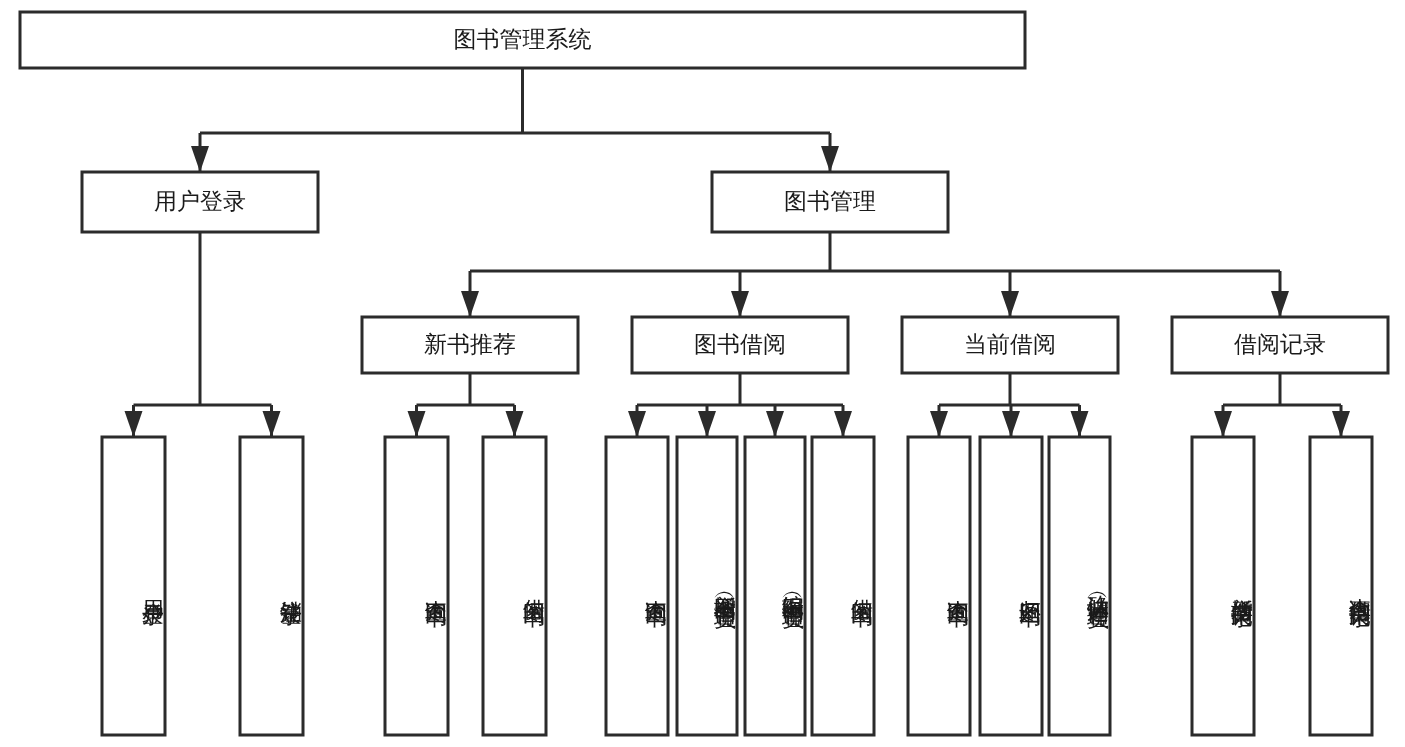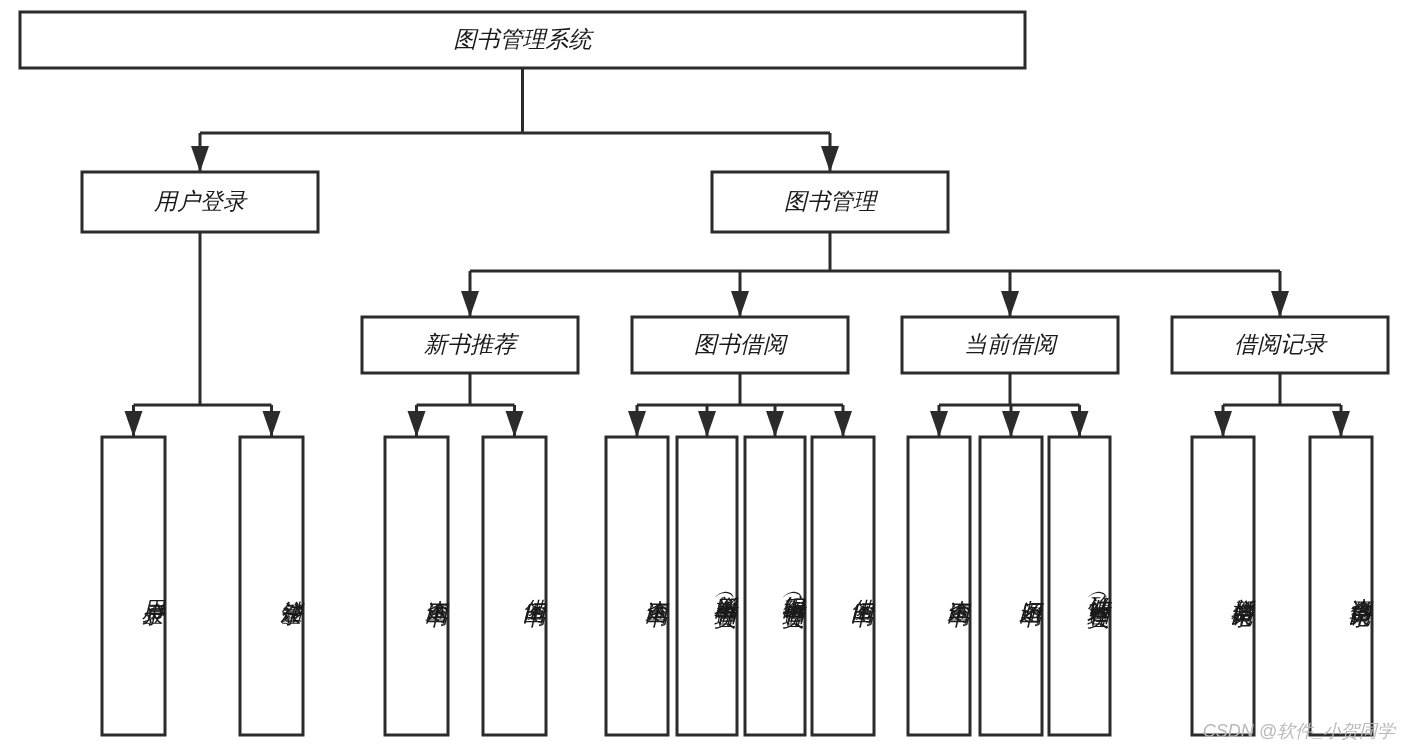--- a/index.html
+++ b/index.html
@@ -10,21 +10,20 @@
   }
   body {
     font-family: "Liberation Sans", "DejaVu Sans", sans-serif;
   }
   #diagram-root {
     position: relative;
     width: 1405px;
     height: 747px;
     background: #ffffff;
     overflow: hidden;
-    font-style: italic;
   }
   svg.diagram-canvas {
     position: absolute;
     left: 0;
     top: 0;
     width: 1405px;
     height: 747px;
     display: block;
   }
   .node-box {
@@ -173,14 +172,13 @@
       <div class="node-label-v" style="left: 606px; top: 447px; width: 62px; height: 278px;">查询图书</div>
       <div class="node-label-v" style="left: 677px; top: 447px; width: 60px; height: 278px;">新增图书（管理员）</div>
       <div class="node-label-v" style="left: 745px; top: 447px; width: 60px; height: 278px;">编辑图书（管理员）</div>
       <div class="node-label-v" style="left: 812px; top: 447px; width: 62px; height: 278px;">借阅图书</div>
       <div class="node-label-v" style="left: 908px; top: 447px; width: 62px; height: 278px;">查询图书</div>
       <div class="node-label-v" style="left: 980px; top: 447px; width: 62px; height: 278px;">归还图书</div>
       <div class="node-label-v" style="left: 1049px; top: 447px; width: 61px; height: 278px;">确认归还（管理员）</div>
       <div class="node-label-v" style="left: 1192px; top: 447px; width: 62px; height: 278px;">新增借阅记录</div>
       <div class="node-label-v" style="left: 1310px; top: 447px; width: 62px; height: 278px;">查询借阅记录</div>
     </div>
-  <div class="watermark">CSDN @软件_小贺同学</div>
 </div>
 
 </body></html>

